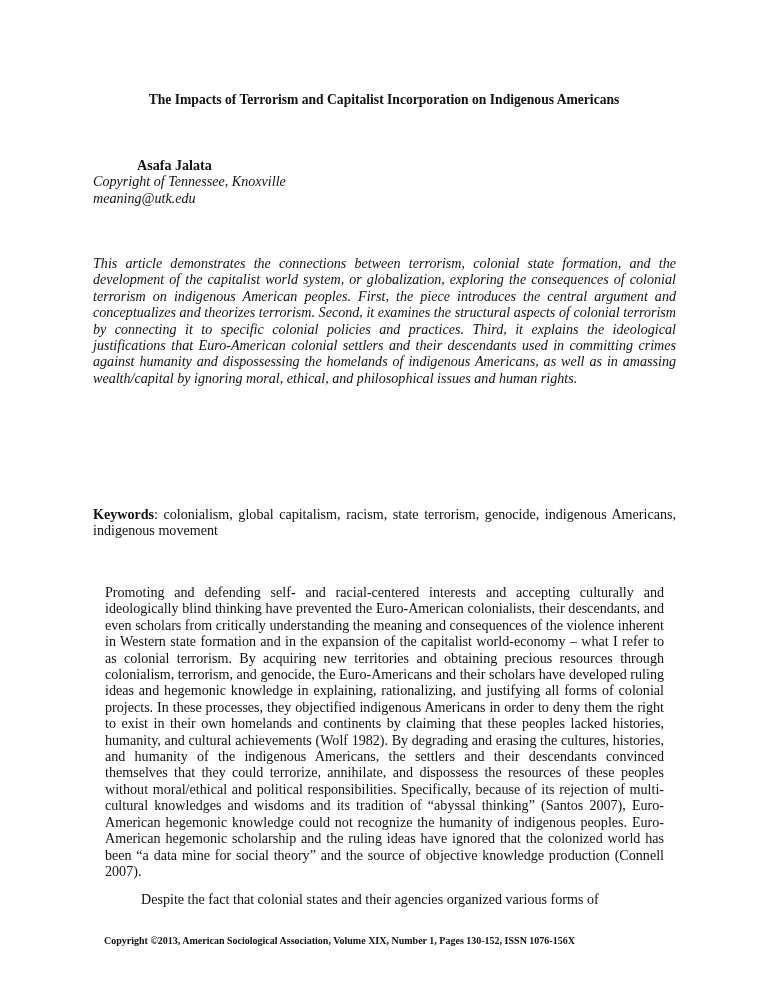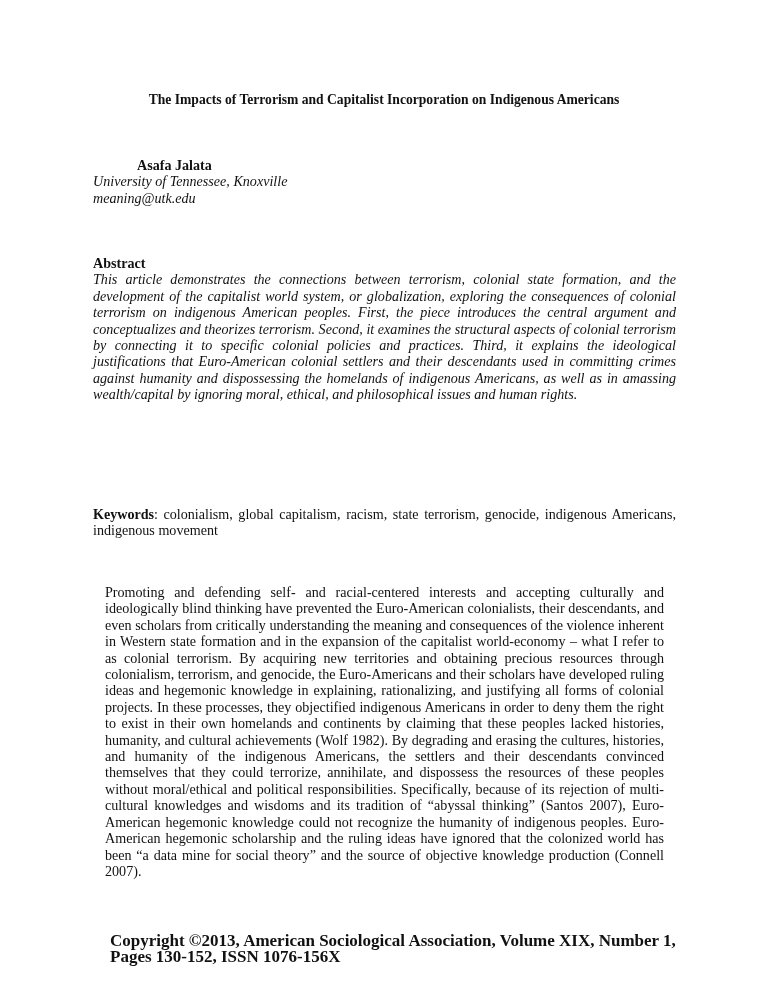--- a/index.html
+++ b/index.html
@@ -63,47 +63,47 @@
       position: absolute;
       left: 93px;
       top: 572px;
       width: 583px;
       text-align: justify;
     }
     .body-text p { margin: 12px; }
     .body-text p.indent { text-indent: 36px; }
     .footer {
       position: absolute;
-      left: 110px;
+      left: 104px;
       top: 933px;
       width: 583px;
       font-weight: bold;
-      font-size: 17px;
+      font-size: 10px;
       line-height: 16px;
     }
   </style>
 </head>
 <body>
 
 <div class="page">
 
   <div class="title">The Impacts of Terrorism and Capitalist Incorporation on Indigenous Americans</div>
 
   <div class="author-block">
     <div class="author-name">Asafa Jalata</div>
-    <div class="affiliation">University of Tennessee, Knoxville</div>
+    <div class="affiliation">Copyright of Tennessee, Knoxville</div>
     <div class="email">meaning@utk.edu</div>
   </div>
 
   <div class="abstract-block">
-    <div class="abstract-heading">Abstract</div>
     <div class="abstract-text">This article demonstrates the connections between terrorism, colonial state formation, and the development of the capitalist world system, or globalization, exploring the consequences of colonial terrorism on indigenous American peoples. First, the piece introduces the central argument and conceptualizes and theorizes terrorism. Second, it examines the structural aspects of colonial terrorism by connecting it to specific colonial policies and practices. Third, it explains the ideological justifications that Euro-American colonial settlers and their descendants used in committing crimes against humanity and dispossessing the homelands of indigenous Americans, as well as in amassing wealth/capital by ignoring moral, ethical, and philosophical issues and human rights.</div>
   </div>
 
   <div class="keywords-block"><span class="keywords-label">Keywords</span><span>: colonialism, global capitalism, racism, state terrorism, genocide, indigenous Americans, indigenous movement</span></div>
 
   <div class="body-text">
     <p>Promoting and defending self- and racial-centered interests and accepting culturally and ideologically blind thinking have prevented the Euro-American colonialists, their descendants, and even scholars from critically understanding the meaning and consequences of the violence inherent in Western state formation and in the expansion of the capitalist world-economy – what I refer to as colonial terrorism. By acquiring new territories and obtaining precious resources through colonialism, terrorism, and genocide, the Euro-Americans and their scholars have developed ruling ideas and hegemonic knowledge in explaining, rationalizing, and justifying all forms of colonial projects. In these processes, they objectified indigenous Americans in order to deny them the right to exist in their own homelands and continents by claiming that these peoples lacked histories, humanity, and cultural achievements (Wolf 1982). By degrading and erasing the cultures, histories, and humanity of the indigenous Americans, the settlers and their descendants convinced themselves that they could terrorize, annihilate, and dispossess the resources of these peoples without moral/ethical and political responsibilities. Specifically, because of its rejection of multi-cultural knowledges and wisdoms and its tradition of “abyssal thinking” (Santos 2007), Euro-American hegemonic knowledge could not recognize the humanity of indigenous peoples. Euro-American hegemonic scholarship and the ruling ideas have ignored that the colonized world has been “a data mine for social theory” and the source of objective knowledge production (Connell 2007).</p>
+    <p class="indent">Despite the fact that colonial states and their agencies organized various forms of</p>
   </div>
 
   <div class="footer">Copyright ©2013, American Sociological Association, Volume XIX, Number 1, Pages 130-152, ISSN 1076-156X</div>
 
 </div>
 
 </body></html>

